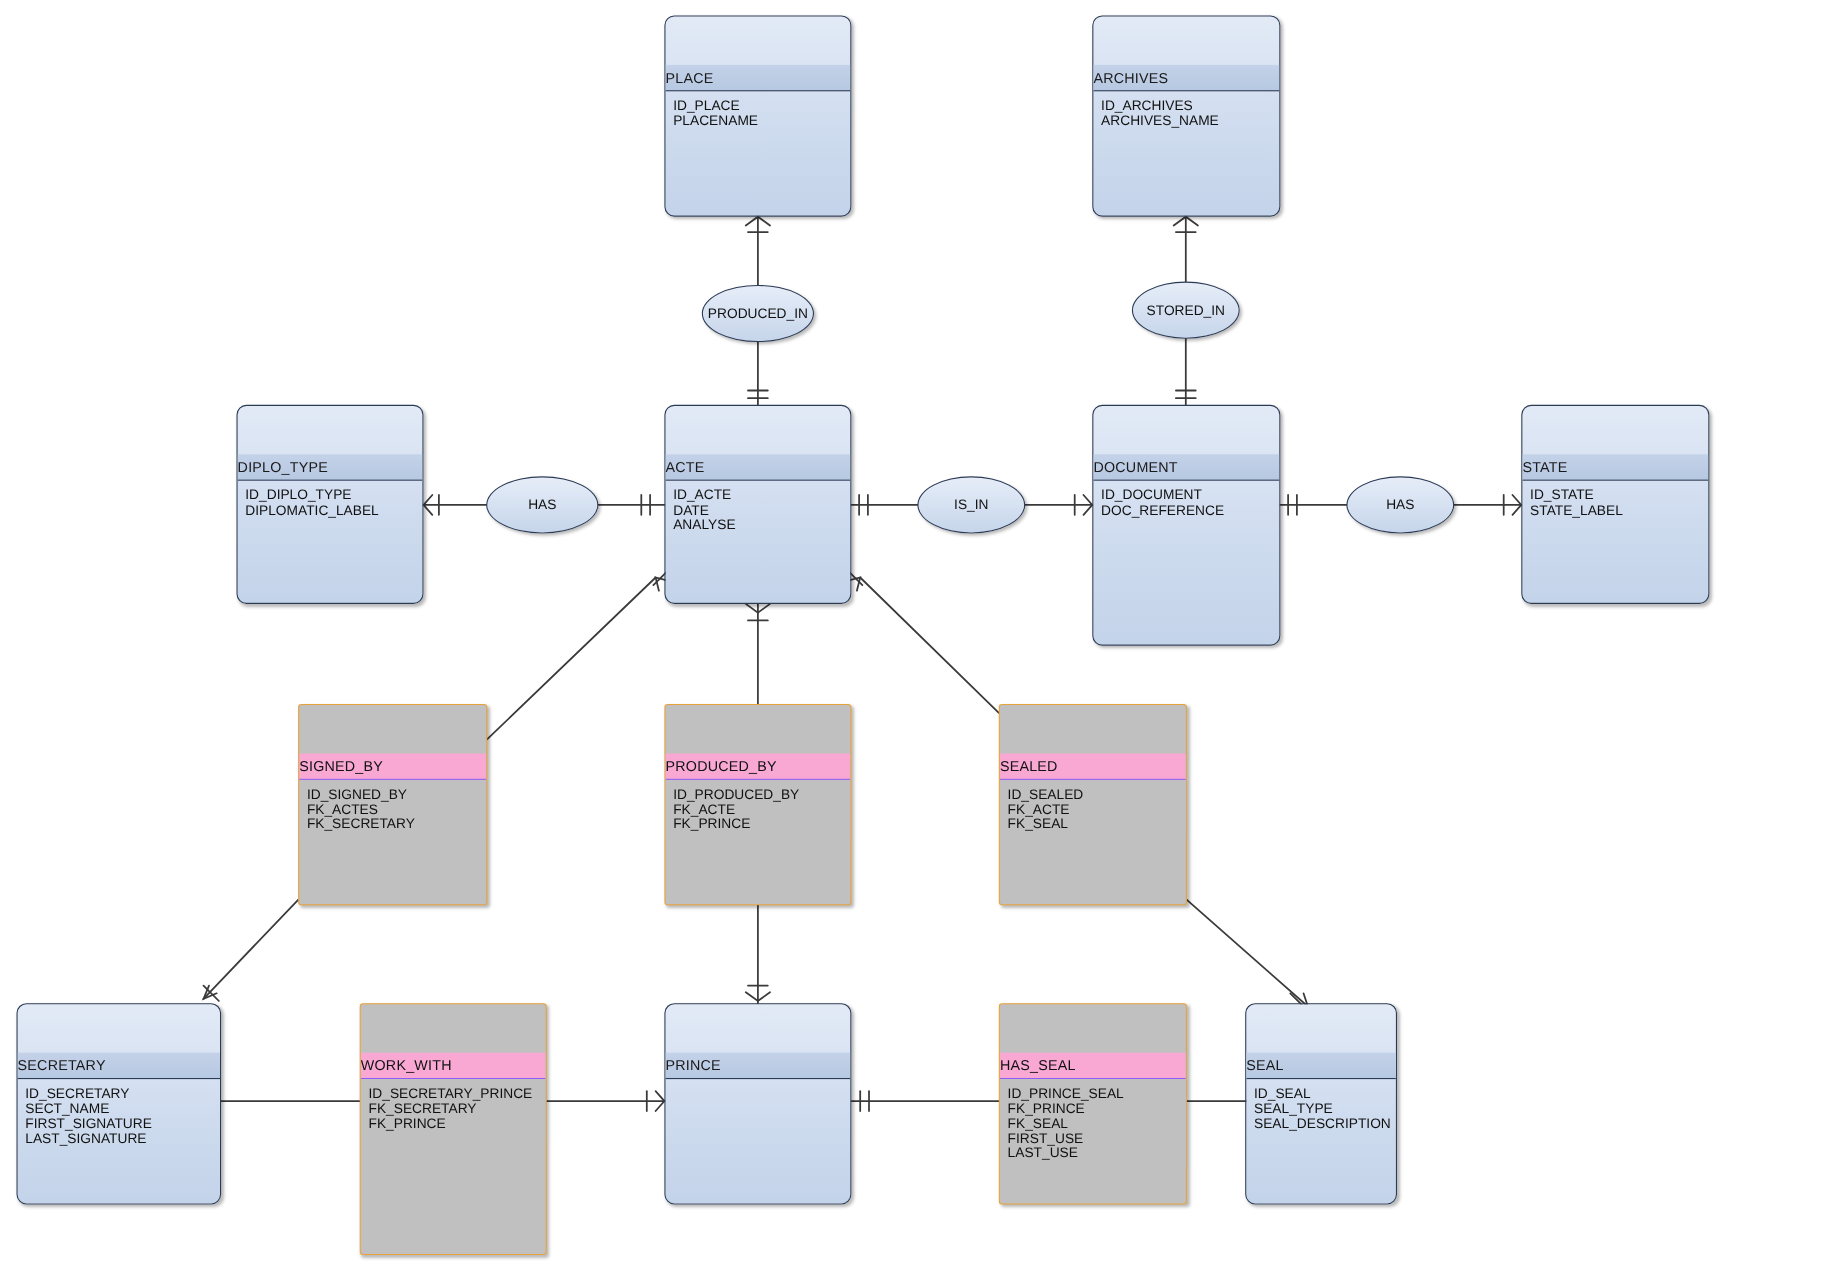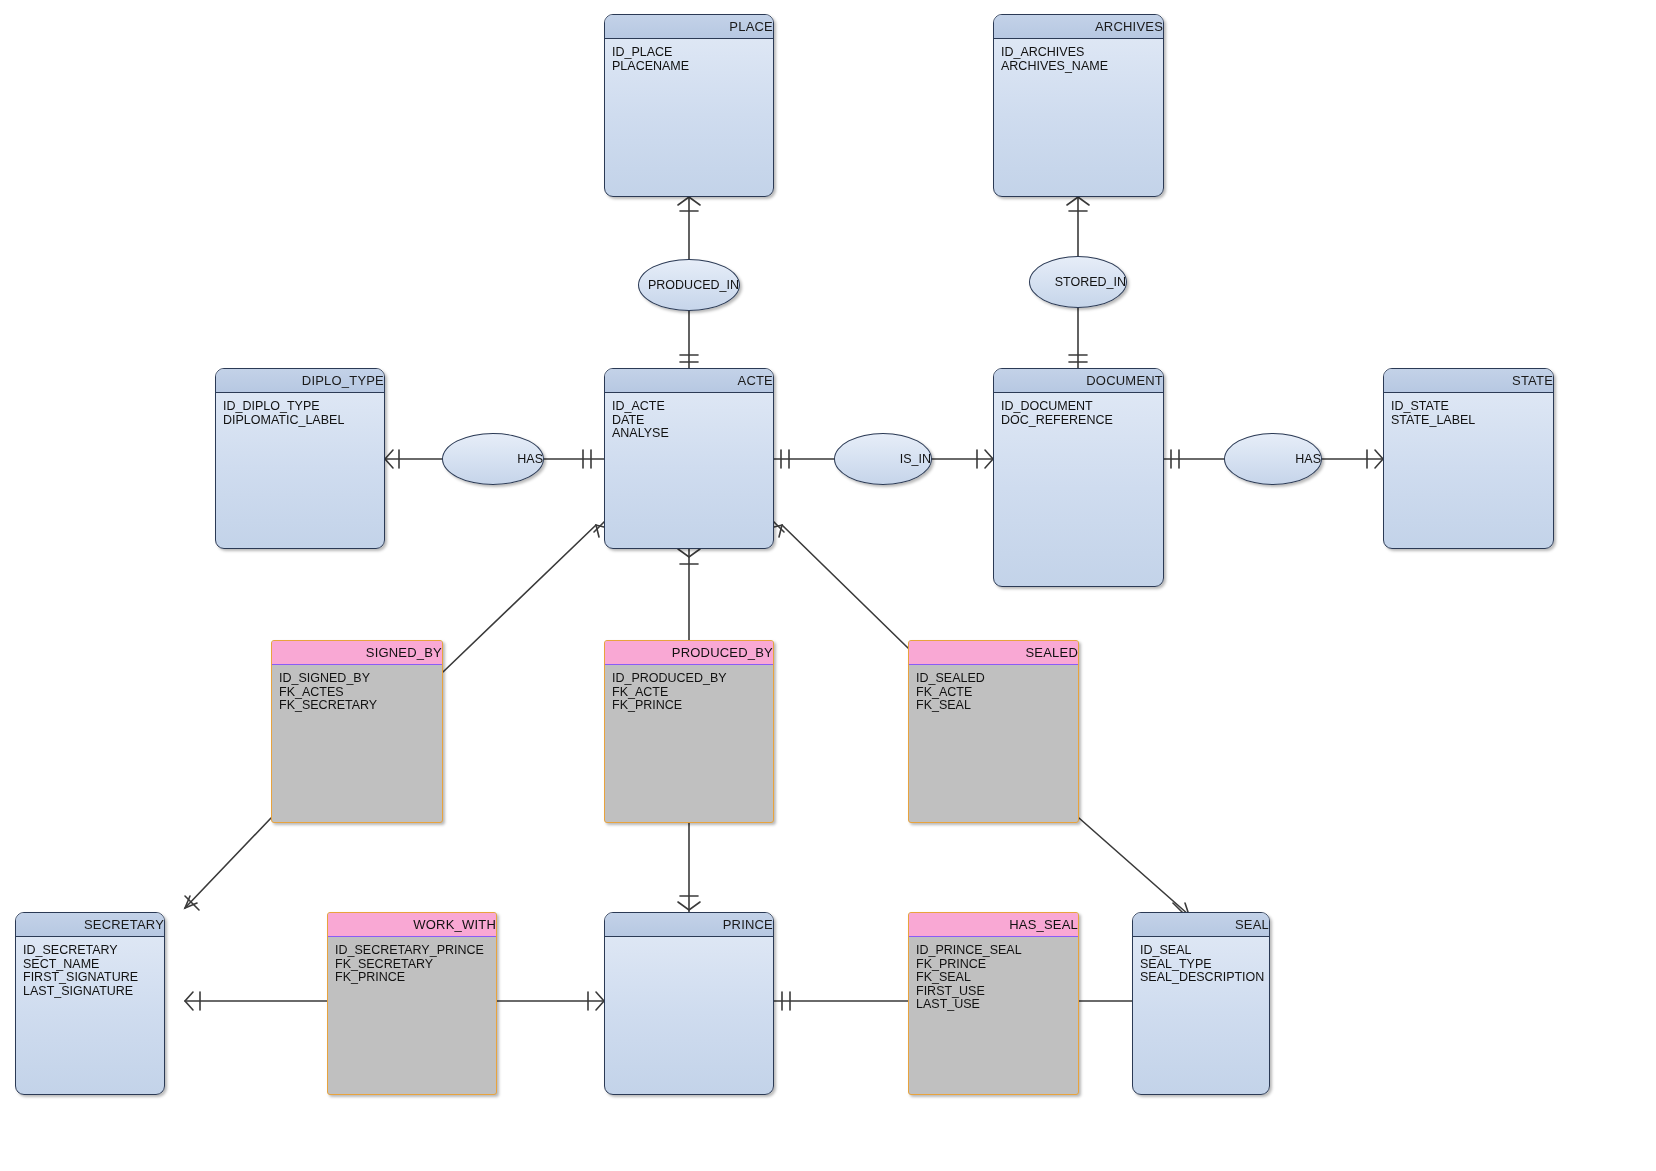--- a/index.html
+++ b/index.html
@@ -29,26 +29,27 @@
     box-sizing: border-box;
     border: 1px solid #2b3a55;
     border-radius: 9px;
     background: linear-gradient(to bottom, #e2eaf6 0%, #cfdcef 55%, #c3d3e9 100%);
     box-shadow: 2px 2px 3px rgba(0,0,0,0.28);
     overflow: hidden;
   }
   .entity .ent-header {
     height: 23px;
     line-height: 23px;
-    text-align: right;
+    text-align: left;
     font-size: 13px;
     color: #1a1a1a;
     background: linear-gradient(to bottom, #c3d2e8 0%, #b7c8e2 100%);
     border-bottom: 1px solid #2b3a55;
     letter-spacing: 0.2px;
+    margin-top: 44px;
   }
   .entity .ent-body {
     padding: 7px 7px 6px 7px;
     font-size: 12.5px;
     color: #111111;
     line-height: 13.6px;
   }
   .entity .attr {
     white-space: nowrap;
   }
@@ -72,21 +73,21 @@
   
   .rel {
     position: absolute;
     box-sizing: border-box;
     border: 1px solid #2b3a55;
     border-radius: 50%;
     background: linear-gradient(to bottom, #e6edf8 0%, #d3dff0 60%, #c6d5ea 100%);
     box-shadow: 2px 2px 3px rgba(0,0,0,0.28);
     display: flex;
     align-items: center;
-    justify-content: flex-end;
+    justify-content: center;
     font-size: 12.5px;
     color: #111111;
     text-align: center;
   }
 </style>
 </head>
 <body>
 
 <div id="canvas">
 
@@ -246,31 +247,31 @@
 
   <div class="entity assoc" style="left: 908px; top: 640px; width: 171px; height: 183px;">
     <div class="ent-header">SEALED</div>
     <div class="ent-body">
         <div class="attr">ID_SEALED</div>
         <div class="attr">FK_ACTE</div>
         <div class="attr">FK_SEAL</div>
       </div>
   </div>
 
-  <div class="entity" style="left: 15px; top: 912px; width: 150px; height: 183px;">
+  <div class="entity" style="left: 15px; top: 912px; width: 186px; height: 183px;">
     <div class="ent-header">SECRETARY</div>
     <div class="ent-body">
         <div class="attr">ID_SECRETARY</div>
         <div class="attr">SECT_NAME</div>
         <div class="attr">FIRST_SIGNATURE</div>
         <div class="attr">LAST_SIGNATURE</div>
       </div>
   </div>
 
-  <div class="entity assoc" style="left: 327px; top: 912px; width: 170px; height: 183px;">
+  <div class="entity assoc" style="left: 327px; top: 912px; width: 170px; height: 229px;">
     <div class="ent-header">WORK_WITH</div>
     <div class="ent-body">
         <div class="attr">ID_SECRETARY_PRINCE</div>
         <div class="attr">FK_SECRETARY</div>
         <div class="attr">FK_PRINCE</div>
       </div>
   </div>
 
   <div class="entity" style="left: 604px; top: 912px; width: 170px; height: 183px;">
     <div class="ent-header">PRINCE</div>

